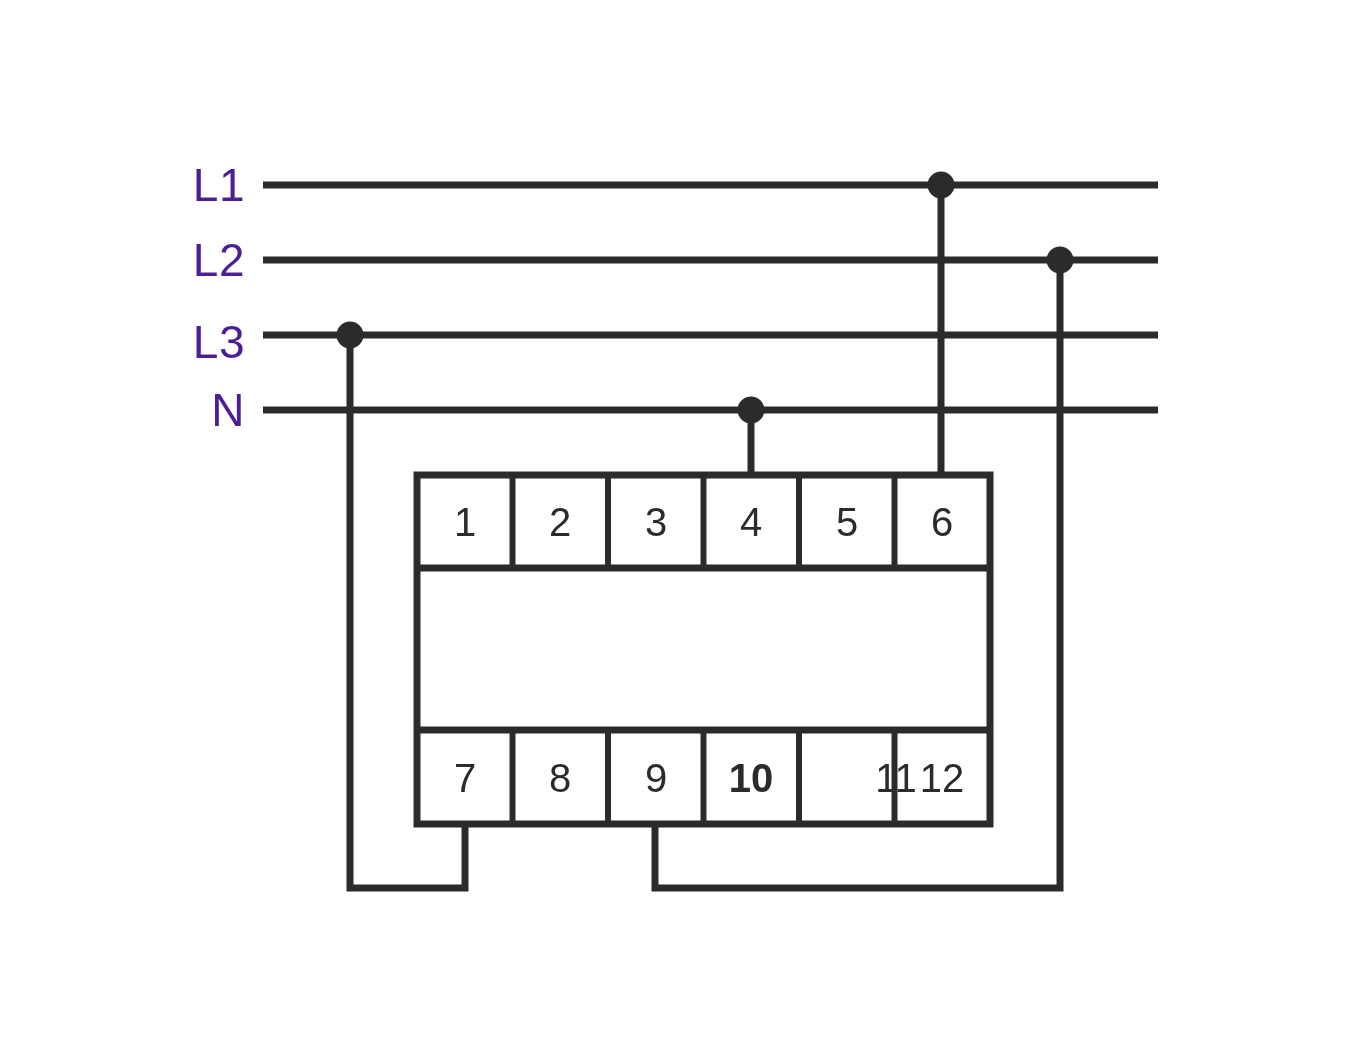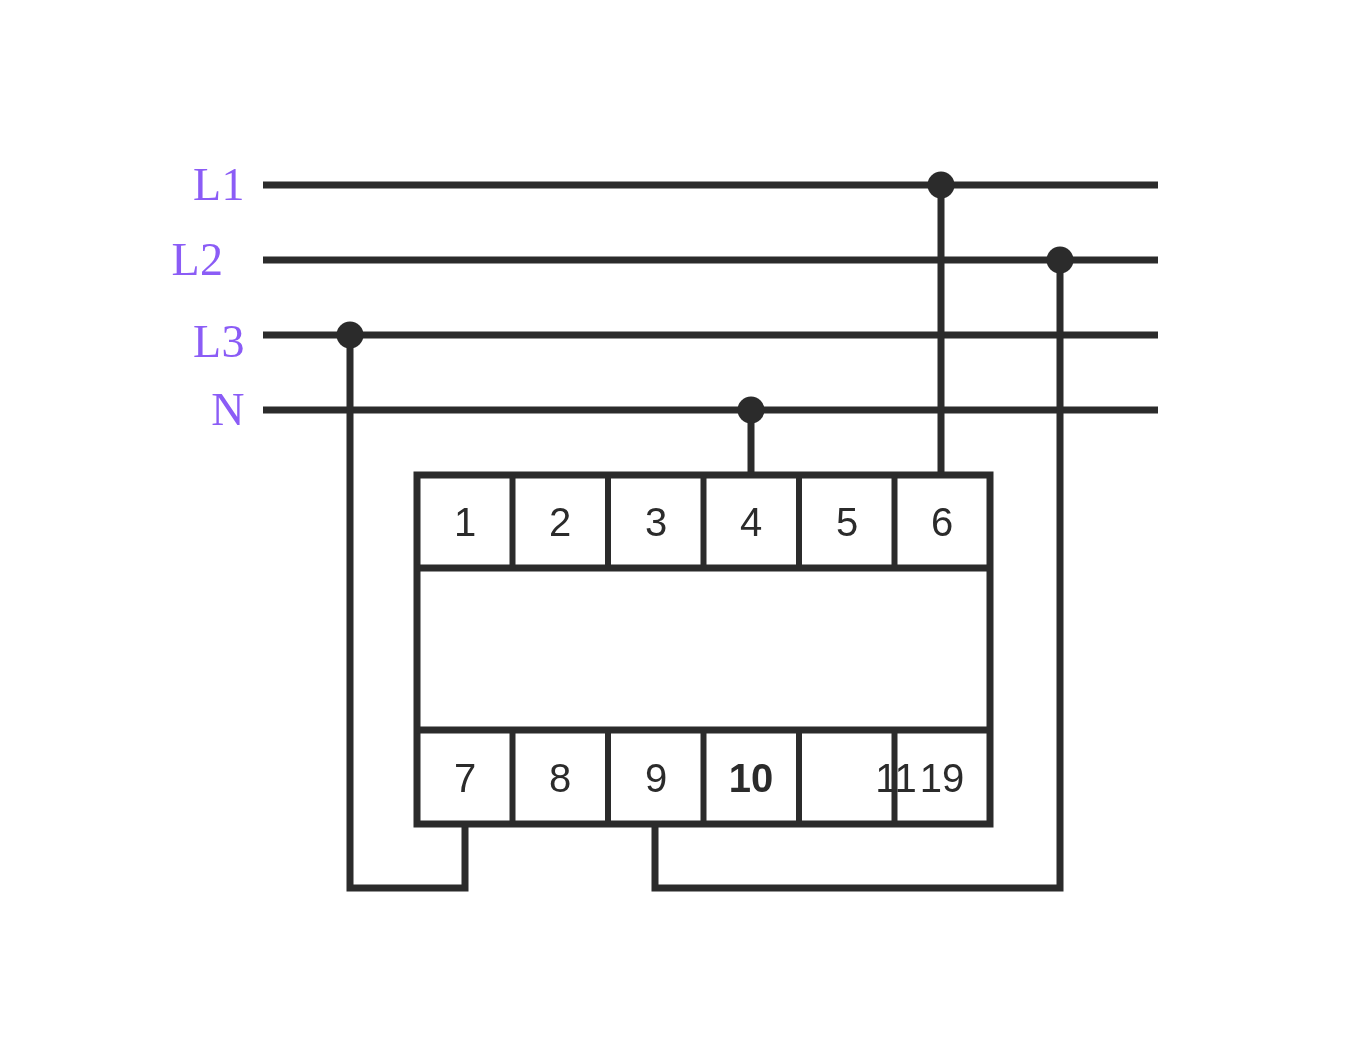--- a/index.html
+++ b/index.html
@@ -1,24 +1,24 @@
 <!DOCTYPE html>
 <html><head>
 <meta charset="utf-8">
 <style>
   html,body{margin:0;padding:0;background:#ffffff;}
   body{width:1349px;height:1054px;font-family:"Liberation Sans",sans-serif;overflow:hidden;}
   #stage{position:relative;width:1349px;height:1054px;background:#ffffff;}
   #svg{position:absolute;left:0;top:0;width:1349px;height:1054px;}
   .bus-label{
     position:absolute;
-    font-family:Liberation Serif, serif;
+    font-family:Liberation Sans, sans-serif;
     font-size:46px;
     font-weight:400;
-    color:#8b5cf6;
+    color:#4c1d95;
     letter-spacing:0.5px;
     text-align:right;
     white-space:nowrap;
     line-height:1;
     transform:translateY(-50%);
   }
   .term-num{
     position:absolute;
     font-family:"Liberation Sans",sans-serif;
     font-size:40px;
@@ -77,36 +77,36 @@
       <circle cx="350" cy="335" r="13.5"></circle>
       <circle cx="751" cy="410" r="13.5"></circle>
       <circle cx="941" cy="185" r="13.5"></circle>
       <circle cx="1060" cy="260" r="13.5"></circle>
     </g>
 
   </svg>
 
   <div>
     <div class="bus-label" style="left:150px;top:185px;width:95px;">L1</div>
-    <div class="bus-label" style="left:150px;top:260px;width:95px;text-align:center;">L2</div>
+    <div class="bus-label" style="left:150px;top:260px;width:95px;">L2</div>
     <div class="bus-label" style="left:150px;top:342px;width:95px;">L3</div>
     <div class="bus-label" style="left:150px;top:410px;width:95px;">N</div>
   </div>
 
   <div>
     <div class="term-num" style="left:465px;top:522px;">1</div>
     <div class="term-num" style="left:560px;top:522px;">2</div>
     <div class="term-num" style="left:656px;top:522px;">3</div>
     <div class="term-num" style="left:751px;top:522px;">4</div>
     <div class="term-num" style="left:847px;top:522px;">5</div>
     <div class="term-num" style="left:942px;top:522px;">6</div>
   </div>
 
   <div>
     <div class="term-num" style="left:465px;top:778px;">7</div>
     <div class="term-num" style="left:560px;top:778px;">8</div>
     <div class="term-num" style="left:656px;top:778px;">9</div>
     <div class="term-num" style="left:751px;top:778px;font-weight:bold;">10</div>
     <div class="term-num" style="left:896px;top:778px;">11</div>
-    <div class="term-num" style="left:942px;top:778px;">19</div>
+    <div class="term-num" style="left:942px;top:778px;">12</div>
   </div>
 
 </div>
 
 </body></html>

